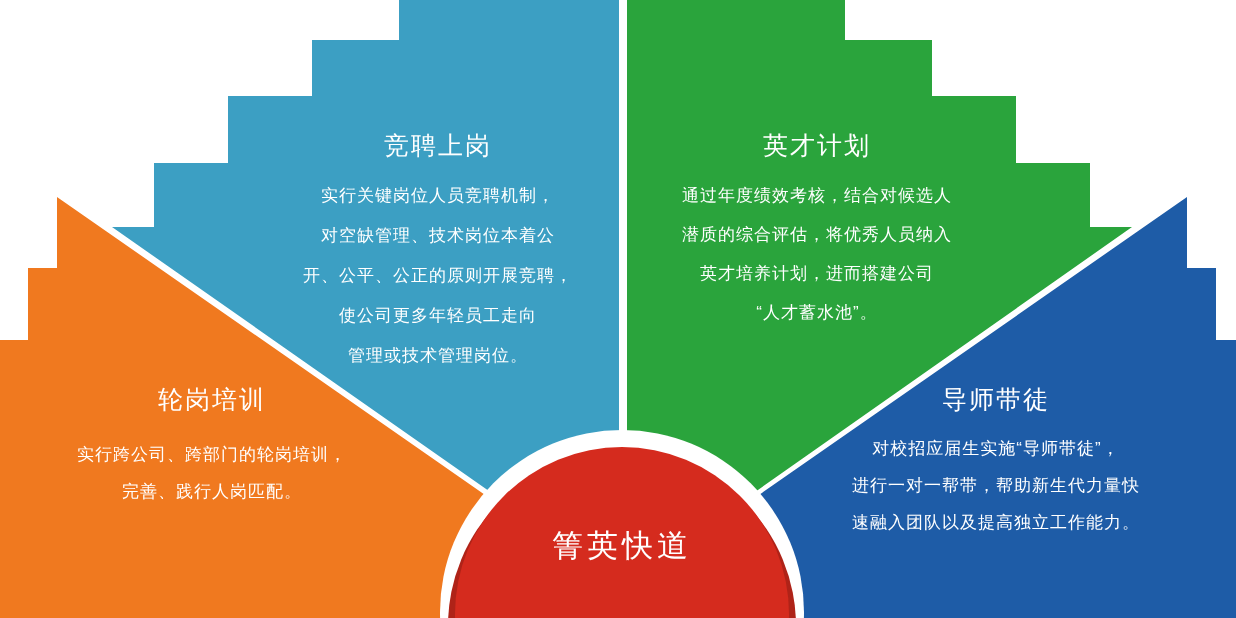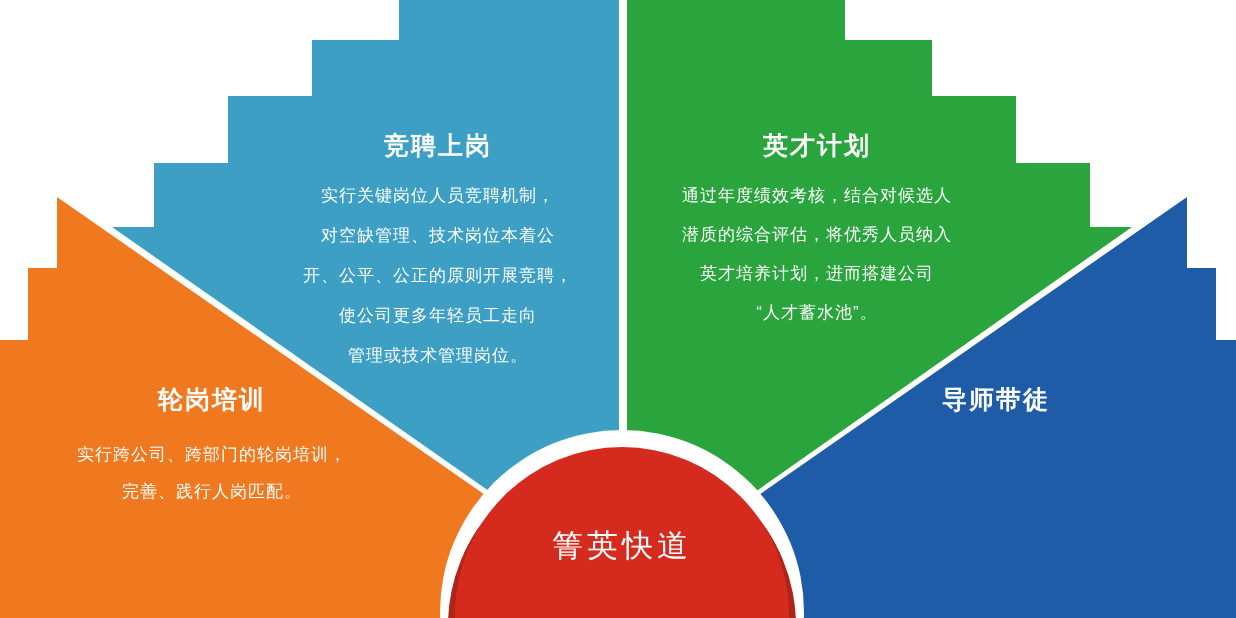--- a/index.html
+++ b/index.html
@@ -43,21 +43,21 @@
     width: 334px; height: 334px; border-radius: 50%;
   }
   .center-label {
     position: absolute; left: 0; right: 0; top: 78px;
     text-align: center; color: #ffffff;
     font-size: 31px; font-weight: normal; letter-spacing: 4px;
   }
   .tblock { position: absolute; color: #ffffff; text-align: center; }
   .tblock h2 {
     margin: 0; font-size: 25px; line-height: 30px;
-    font-weight: bold; letter-spacing: 2px;
+    font-weight: normal; letter-spacing: 2px;
   }
   .tblock p {
     margin: 0; font-size: 17px; white-space: pre-line; letter-spacing: 1px;
   }
   .block-teal   { left: 288px; top: 130px; width: 300px; }
   .block-teal p   { margin-top: 16px; line-height: 40px; }
   .block-green  { left: 652px; top: 130px; width: 330px; }
   .block-green p  { margin-top: 16px; line-height: 39px; }
   .block-orange { left: 32px;  top: 384px; width: 360px; }
   .block-orange p { margin-top: 22px; line-height: 37px; }
@@ -98,15 +98,18 @@
   <div class="tblock block-green">
     <h2>英才计划</h2>
     <p>通过年度绩效考核，结合对候选人
 潜质的综合评估，将优秀人员纳入
 英才培养计划，进而搭建公司
 “人才蓄水池”。</p>
   </div>
 
   <div class="tblock block-blue">
     <h2>导师带徒</h2>
+    <p>对校招应届生实施“导师带徒”，
+进行一对一帮带，帮助新生代力量快
+速融入团队以及提高独立工作能力。</p>
   </div>
 
 </div>
 
 </body></html>

